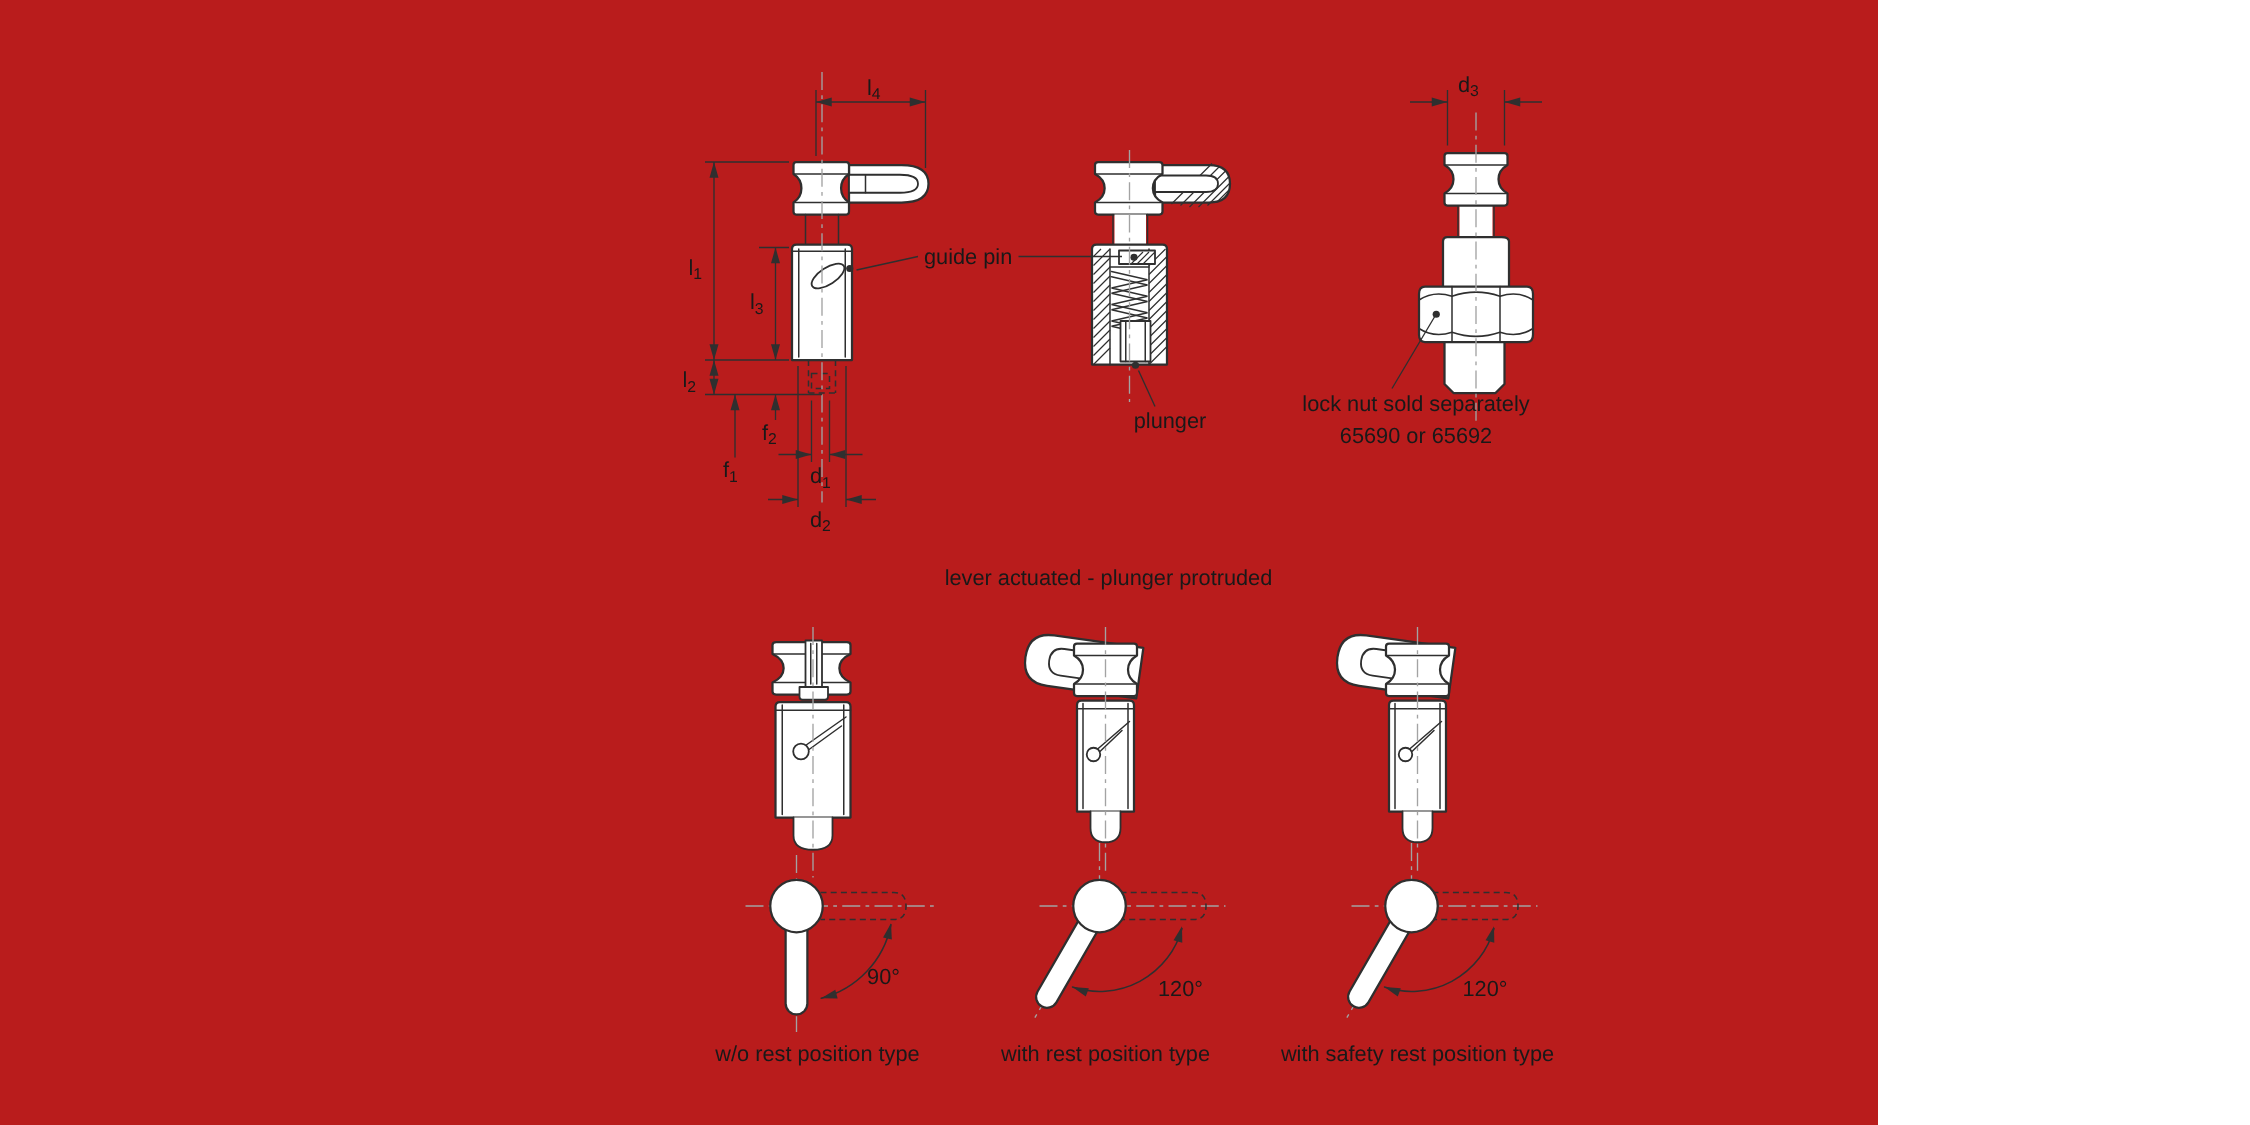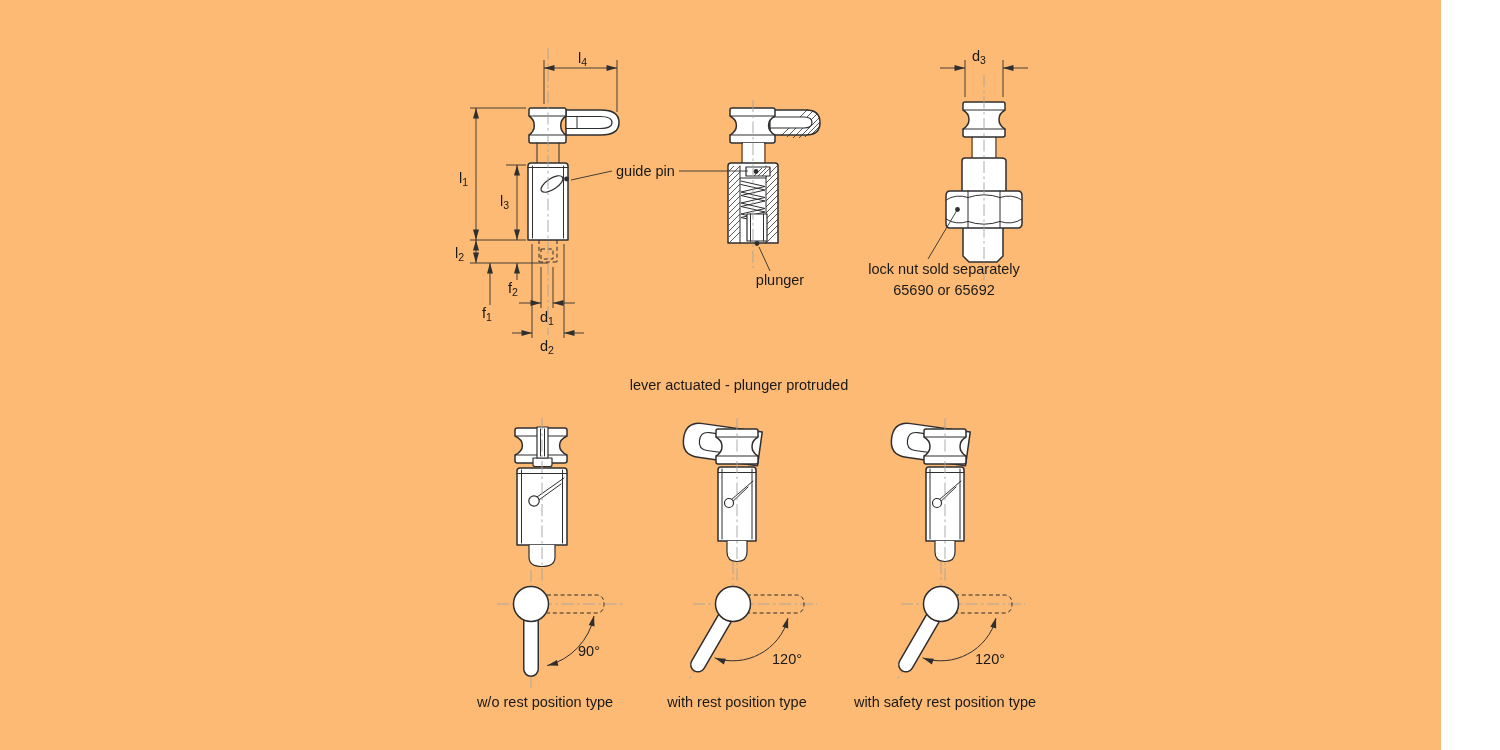--- a/index.html
+++ b/index.html
@@ -1,16 +1,16 @@
 <!DOCTYPE html>
 <html><head>
 <meta charset="utf-8">
 <style>
   html,body { margin:0; padding:0; background:#ffffff; }
-  .stage { position:relative; width:1441px; height:750px; background:#fdba74; overflow:hidden;
+  .stage { position:relative; width:1252px; height:750px; background:#b91c1c; overflow:hidden;
            font-family:"Liberation Sans", sans-serif; }
   svg { position:absolute; left:0; top:0; }
   .part  { fill:#ffffff; stroke:#2f2f2f; stroke-width:1.5; stroke-linejoin:round; stroke-linecap:round; }
   .part2 { fill:#ffffff; stroke:#2f2f2f; stroke-width:1.2; stroke-linejoin:round; stroke-linecap:round; }
   .thin  { fill:none; stroke:#2f2f2f; stroke-width:1; stroke-linecap:round; }
   .dim   { fill:none; stroke:#2f2f2f; stroke-width:0.9; }
   .cl    { fill:none; stroke:#a3a3a3; stroke-width:0.9; stroke-dasharray:12 3.5 2.5 3.5; }
   .dash  { fill:none; stroke:#2f2f2f; stroke-width:1; stroke-dasharray:4 2.8; }
   .hatch { fill:none; stroke:#2f2f2f; stroke-width:0.8; }
   .arrfill { fill:#2f2f2f; stroke:none; }

